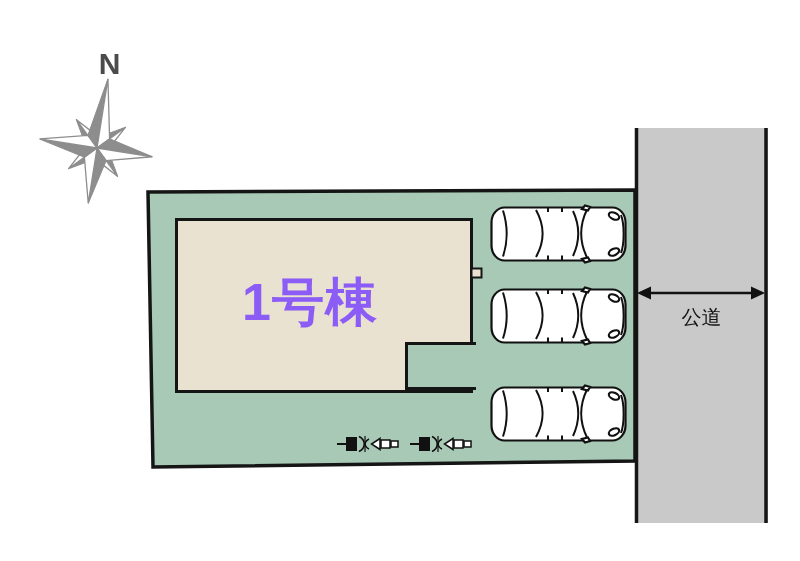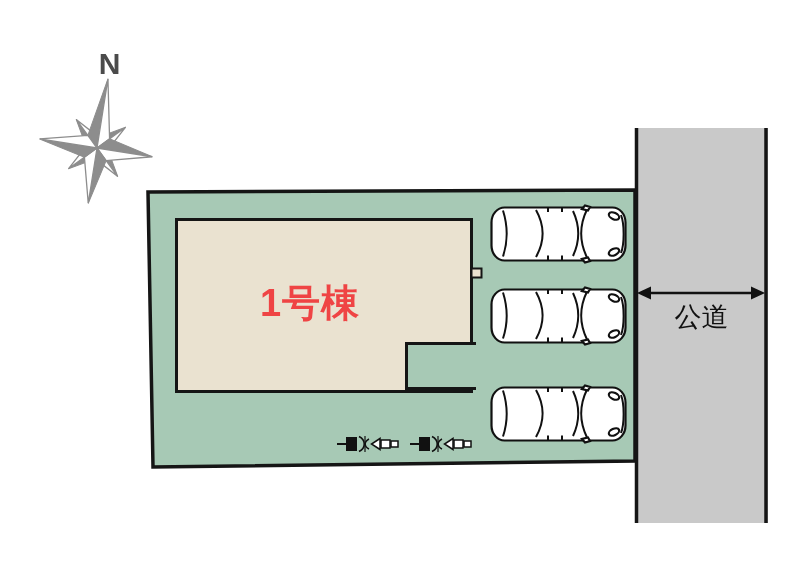--- a/index.html
+++ b/index.html
@@ -8,25 +8,25 @@
     font-family:"Liberation Sans","DejaVu Sans",sans-serif;
   }
   .plan-svg{position:absolute;left:0;top:0;width:800px;height:561px;}
   .lbl{position:absolute;color:#151515;white-space:nowrap;}
   .n-label{
     left:110px;top:64px;transform:translate(-50%,-50%);
     font-size:30px;font-weight:bold;color:#4b4b4b;letter-spacing:1px;
   }
   .building-label{
     left:310px;top:303px;transform:translate(-50%,-50%);
-    font-size:38px;font-weight:bold;letter-spacing:1px;color:#ef4444;
+    font-size:52px;font-weight:bold;letter-spacing:1px;color:#8b5cf6;
   }
   .road-label{
     left:636px;top:301px;width:131px;text-align:center;
-    font-size:27px;line-height:33px;color:#111111;
+    font-size:20px;line-height:33px;color:#111111;
   }
   
   .ol{stroke:#151515;}
   .ln{fill:none;stroke:#111111;stroke-width:2;}
   .cw{fill:#ffffff;stroke:#111111;stroke-width:2.2;}
   .mk{stroke:#111111;}
   .cg-d{fill:#8d8d8d;stroke:#8d8d8d;stroke-width:1;}
   .cg-l{fill:#ffffff;stroke:#8d8d8d;stroke-width:1.3;}
 </style>
 </head>

